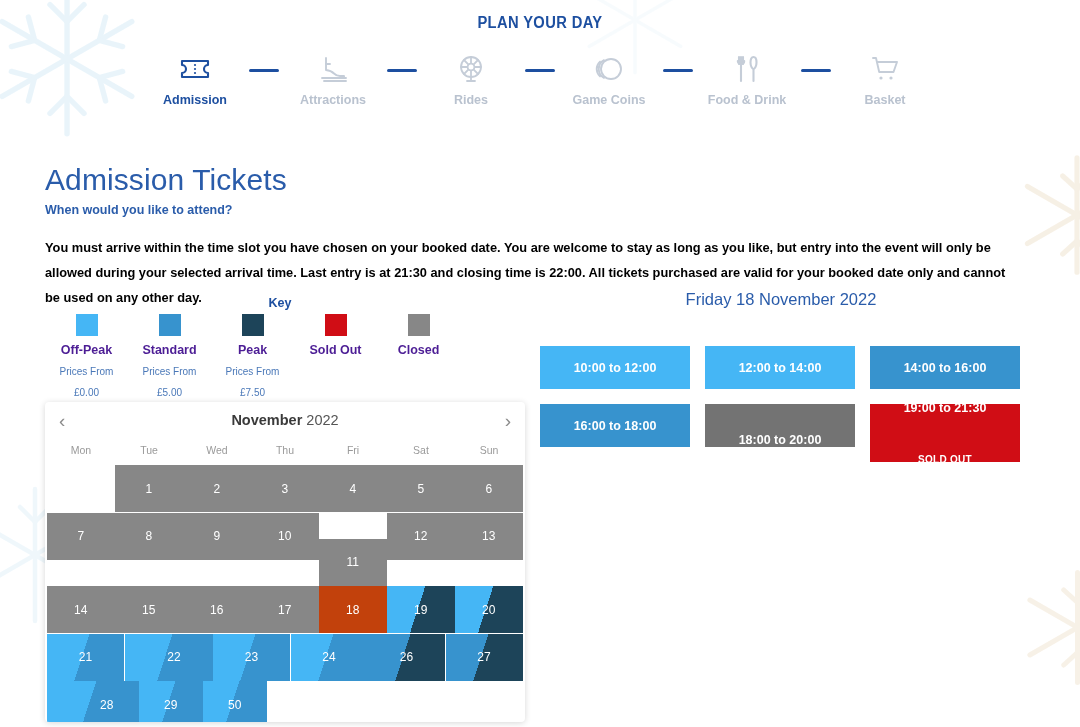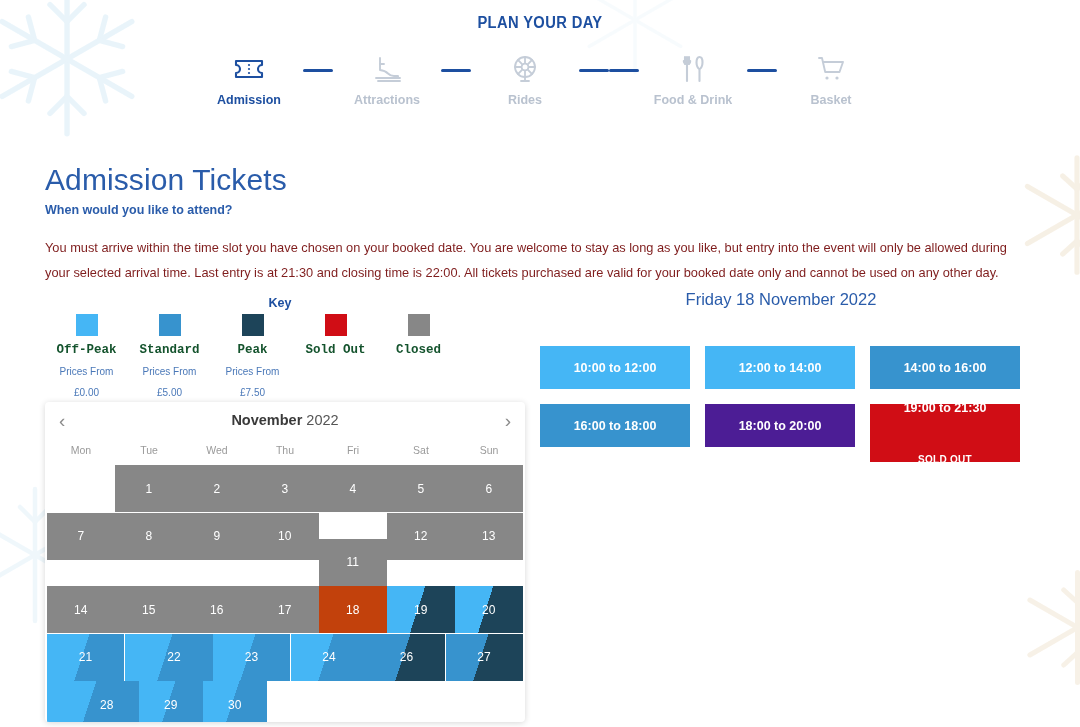--- a/index.html
+++ b/index.html
@@ -51,33 +51,33 @@
   h1.admission-title {
     position: absolute; left: 45px; top: 163px;
     font-size: 30px; font-weight: normal; color: #2a5caa; letter-spacing: 0.1px;
   }
   .subq {
     position: absolute; left: 45px; top: 203px;
     font-size: 12.5px; font-weight: bold; color: #2a5caa;
   }
   .blurb {
     position: absolute; left: 45px; top: 235px; width: 978px;
-    font-size: 12.8px; line-height: 25px; color: #7f1d1d;
+    font-size: 12.8px; line-height: 25px; color: #000000; font-weight: bold;
   }
 
   
   .key-wrap { position: absolute; left: 45px; top: 296px; width: 470px; }
   .key-title {
     position: absolute; left: 0; top: 0; width: 470px;
     text-align: center; font-size: 12.5px; font-weight: bold; color: #1d4fa0;
   }
   .key-items { position: absolute; top: 18px; left: 0; display: flex; }
   .key-item { width: 83px; display: flex; flex-direction: column; align-items: center; }
   .key-sw { width: 22px; height: 22px; }
-  .key-name { margin-top: 7px; font-size: 12.5px; font-weight: bold; color: #14532d; font-family: Liberation Mono, monospace; }
+  .key-name { margin-top: 7px; font-size: 12.5px; font-weight: bold; color: #4c1d95; }
   .key-from { margin-top: 9px; font-size: 10px; color: #4a78b8; }
   .key-price { margin-top: 10px; font-size: 10px; color: #4a78b8; }
 
   
   .cal-card {
     position: absolute; left: 45px; top: 402px; width: 480px; height: 320px;
     background: #ffffff; border-radius: 4px;
     box-shadow: 0 1px 6px rgba(0,0,0,0.16);
     overflow: hidden;
   }
@@ -278,20 +278,30 @@
         <circle cx="14" cy="12" r="10"></circle>
         <circle cx="14" cy="12" r="3.4"></circle>
         <path d="M14 2v6M14 16v6M4 12h6M18 12h6M7 5l4.3 4.3M16.7 14.7L21 19M21 5l-4.3 4.3M11.3 14.7L7 19"></path>
         <path d="M10 26h8M14 22v4"></path>
       </svg>
     </span>
     <span class="lbl">Rides</span>
   </div>
   <div class="connector"></div>
 
+  <div class="step inactive">
+    <span class="ico">
+      <svg width="32" height="26" viewBox="0 0 32 26" fill="none" stroke="#c5cdd8" stroke-width="1.9" stroke-linecap="round">
+        <circle cx="18" cy="13" r="10"></circle>
+        <path d="M11 4.2A10 10 0 0 0 11 21.8"></path>
+        <path d="M7 5.6A10 10 0 0 0 7 20.4"></path>
+      </svg>
+    </span>
+    <span class="lbl">Game Coins</span>
+  </div>
   <div class="connector"></div>
 
   <div class="step inactive">
     <span class="ico">
       <svg width="26" height="28" viewBox="0 0 26 28" fill="none" stroke="#c5cdd8" stroke-width="2.1" stroke-linecap="round" stroke-linejoin="round">
         <path d="M5 2v7M9 2v7M7 2v7"></path>
         <path d="M7 9c-2.2 0-3.2-1.4-3.2-3M7 9c2.2 0 3.2-1.4 3.2-3"></path>
         <path d="M7 9v17"></path>
         <path d="M19.5 2c2 0 3 2.2 3 5.4S21 14 19.5 14 16.5 10.6 16.5 7.4 17.5 2 19.5 2z"></path>
         <path d="M19.5 14v12"></path>
@@ -457,21 +467,21 @@
           </div>
         </div>
         <div class="cal-row">
           <div class="cell" style="background: linear-gradient(108deg, rgb(69, 182, 245) 0px, rgb(69, 182, 245) 46%, rgb(55, 147, 206) 46%, rgb(55, 147, 206) 100%); padding-left: 28px;">
             <span class="num">28</span>
           </div>
           <div class="cell" style="background: linear-gradient(108deg, rgb(69, 182, 245) 0px, rgb(69, 182, 245) 46%, rgb(55, 147, 206) 46%, rgb(55, 147, 206) 100%);">
             <span class="num">29</span>
           </div>
           <div class="cell" style="background: linear-gradient(108deg, rgb(69, 182, 245) 0px, rgb(69, 182, 245) 46%, rgb(55, 147, 206) 46%, rgb(55, 147, 206) 100%);">
-            <span class="num">30</span>
+            <span class="num">50</span>
           </div>
           <div class="cell empty"></div>
           <div class="cell empty"></div>
           <div class="cell empty"></div>
           <div class="cell empty"></div>
         </div>
       </div>
   </div>
 
   <div class="slots-area">
@@ -482,21 +492,21 @@
         </div>
         <div class="slot" style="background: rgb(69, 182, 245);">
           <span>12:00 to 14:00</span>
         </div>
         <div class="slot" style="background: rgb(55, 147, 206);">
           <span>14:00 to 16:00</span>
         </div>
         <div class="slot" style="background: rgb(55, 147, 206);">
           <span>16:00 to 18:00</span>
         </div>
-        <div class="slot" style="background: #4c1d95;">
+        <div class="slot" style="background: #737373; justify-content: flex-end;">
           <span>18:00 to 20:00</span>
         </div>
         <div class="slot soldout" style="background: rgb(208, 13, 21); gap: 39px;">
           <span>19:00 to 21:30</span>
           <span class="so">SOLD OUT</span>
         </div>
       </div>
   </div>
 </div>
 

